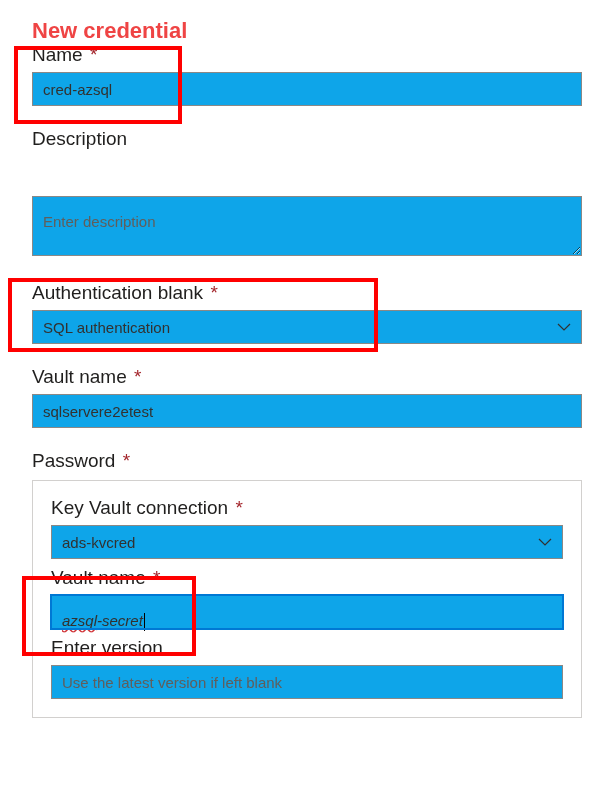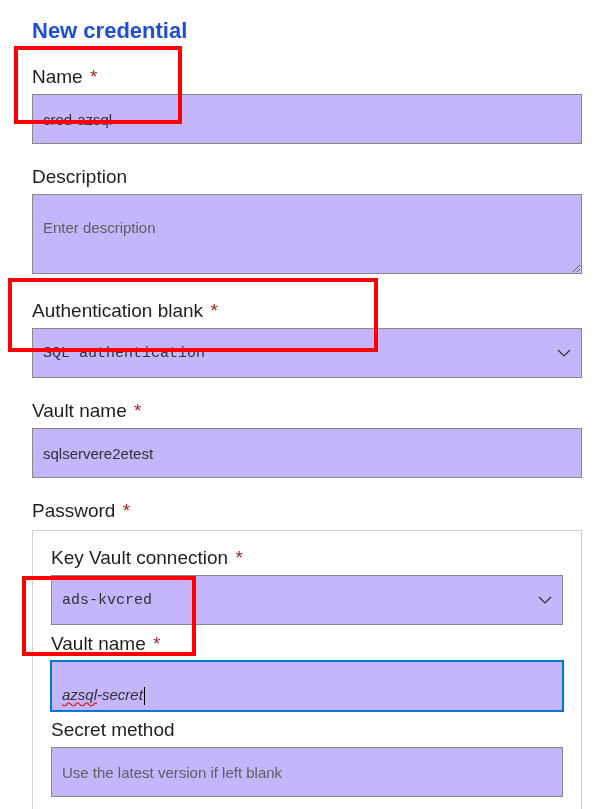--- a/index.html
+++ b/index.html
@@ -6,51 +6,49 @@
     body {
       font-family: "Segoe UI", -apple-system, sans-serif;
       background: #fff;
       width: 600px;
       padding: 18px 18px 18px 32px;
       color: #323130;
     }
     .page-title {
       font-size: 22px;
       font-weight: 600;
-      margin-bottom: 22px;
-      color: #1d4ed8;
+      color: #ef4444;
     }
     .field { margin-bottom: 22px; position: relative; }
     .label {
       font-size: 19px;
       font-weight: 400;
       color: #201f1e;
       display: block;
       margin-bottom: 6px;
     }
     .required { color: #a4262c; margin-left: 2px; }
     .input, .textarea, .select {
       width: 100%;
       font-family: inherit;
       font-size: 15px;
-      padding: 24px 10px;
+      padding: 16px 10px;
       border: 1px solid #8a8886;
-      background: #c4b5fd;
+      background: #0ea5e9;
       color: #323130;
     }
     .input { height: 34px; }
-    .textarea { height: 80px; resize: vertical; }
+    .textarea { height: 60px; resize: vertical; margin-top: 40px; }
     .select {
       height: 34px;
       display: flex;
       align-items: center;
       justify-content: space-between;
       cursor: pointer;
       position: relative;
-      font-family: Liberation Mono, monospace;
     }
     .select-text { flex: 1; }
     .chevron {
       width: 14px; height: 14px;
       flex-shrink: 0;
       margin-left: 8px;
     }
     .chevron svg { display: block; }
     .input::placeholder, .textarea::placeholder { color: #605e5c; }
     .panel {
@@ -156,21 +154,21 @@
         <span>Vault name</span>
         <span class="required">*</span>
       </label>
       <div class="input active" style="line-height:18px;font-style:italic;">
         <span class="valtext spellerr">azsql</span><span class="valtext">-secret</span><span class="caret"></span>
       </div>
     </div>
 
     <div class="field">
       <label class="label">
-        <span>Secret method</span>
+        <span>Enter version</span>
       </label>
       <input class="input" type="text" placeholder="Use the latest version if left blank" style="">
     </div>
 
   </div>
 </div>
 
 <div class="highlight-box hl-name"></div>
 <div class="highlight-box hl-auth"></div>
 <div class="highlight-box hl-secret"></div>

